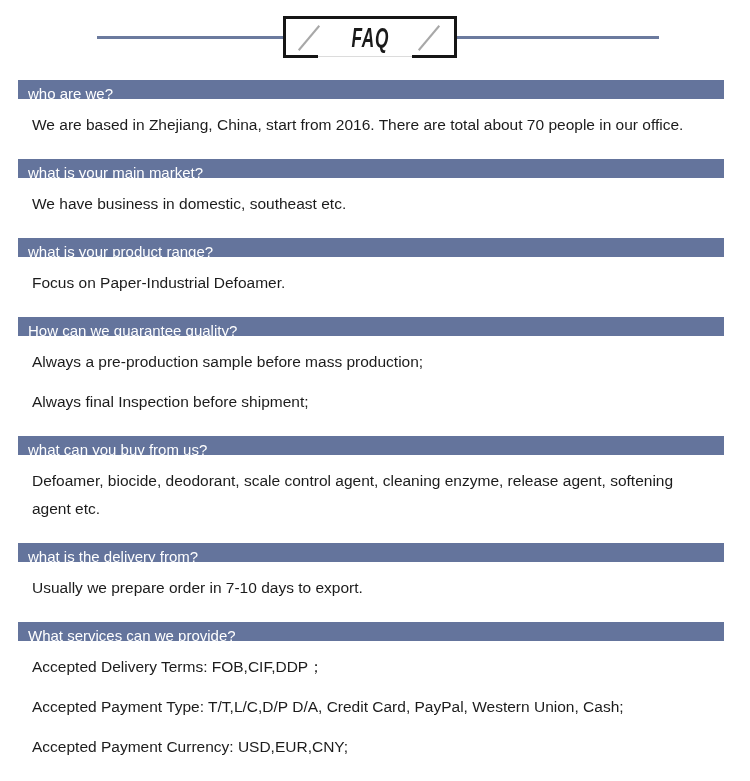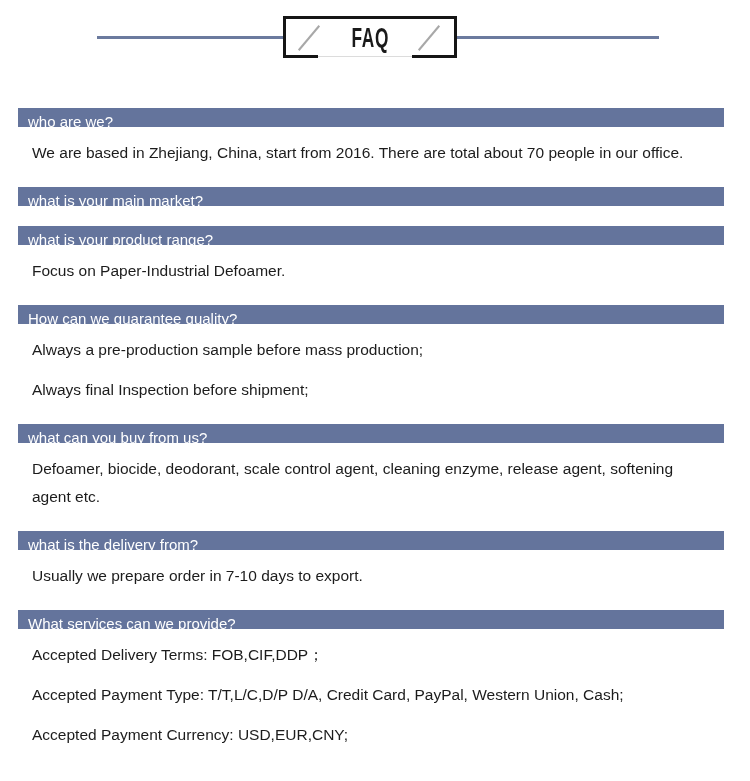--- a/index.html
+++ b/index.html
@@ -11,21 +11,22 @@
     width: 750px;
     height: 781px;
     overflow: hidden;
     font-family: "Liberation Sans", sans-serif;
     color: #1e1e1e;
   }
 
   
   .faq-header {
     position: relative;
-    height: 108px;
+    height: 80px;
+    font-style: italic;
   }
   .hline {
     position: absolute;
     top: 36px;
     height: 3px;
     background: #6b7a9e;
   }
   .hline.left  { left: 97px;  width: 186px; }
   .hline.right { left: 457px; width: 202px; }
 
@@ -128,20 +129,23 @@
 
   <div class="faq-section">
     <div class="q-bar">who are we?</div>
     <div class="answers">
       <p>We are based in Zhejiang, China, start from 2016. There are total about 70 people in our office.</p>
     </div>
   </div>
 
   <div class="faq-section">
     <div class="q-bar">what is your main market?</div>
+    <div class="answers">
+      <p>We have business in domestic, southeast etc.</p>
+    </div>
   </div>
 
   <div class="faq-section">
     <div class="q-bar">what is your product range?</div>
     <div class="answers">
       <p>Focus on Paper-Industrial Defoamer.</p>
     </div>
   </div>
 
   <div class="faq-section">

